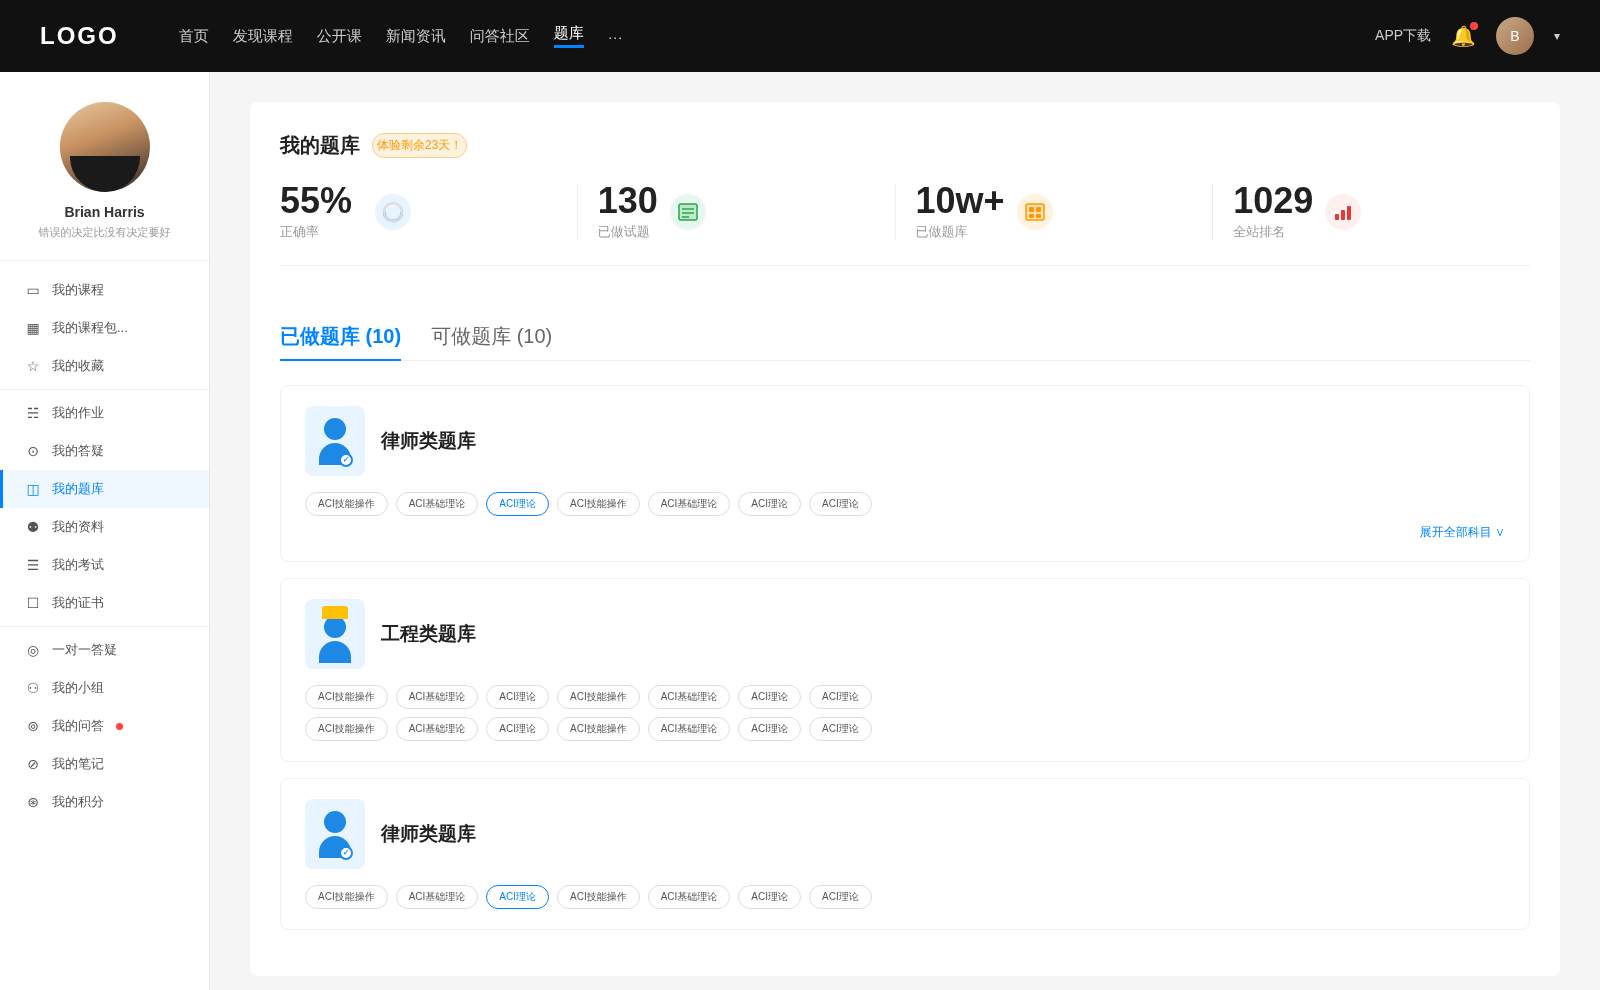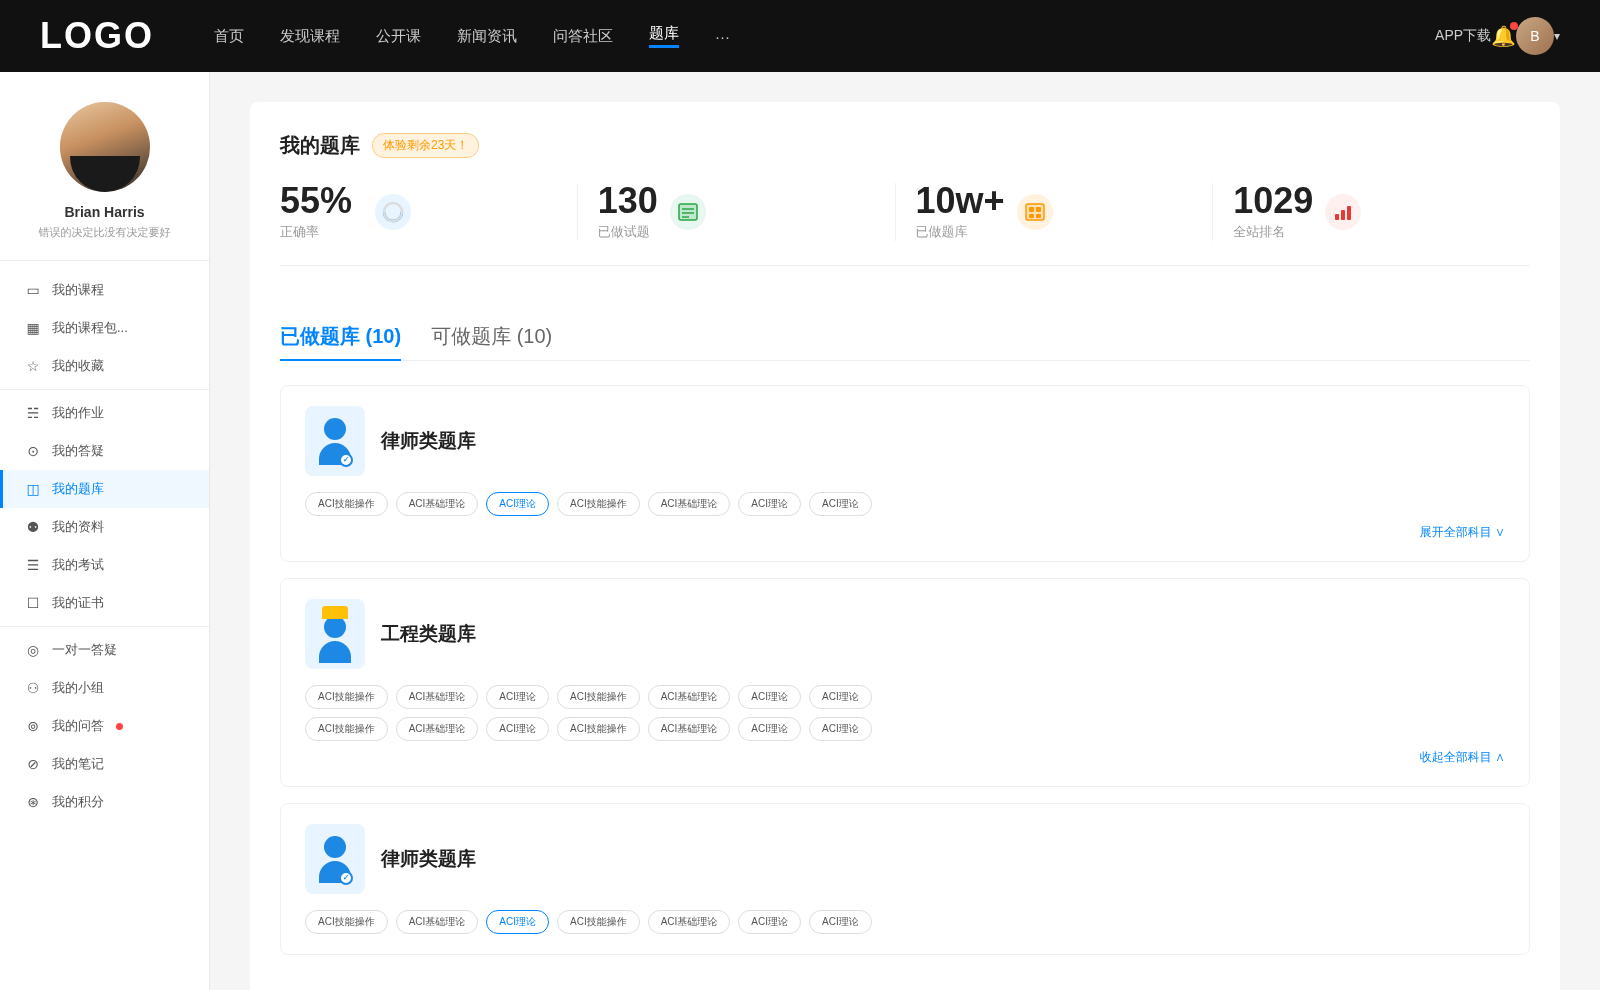--- a/index.html
+++ b/index.html
@@ -11,45 +11,46 @@
       height: 72px;
       display: flex;
       align-items: center;
       padding: 0 40px;
       position: fixed;
       top: 0; left: 0; right: 0;
       z-index: 100;
     }
     .navbar-logo {
       color: #fff;
-      font-size: 36px;
+      font-size: 24px;
       font-weight: 900;
       letter-spacing: 2px;
       margin-right: 60px;
     }
     .navbar-nav {
       display: flex;
-      gap: 36px;
+      gap: 24px;
       align-items: center;
       flex: 1;
     }
     .navbar-nav-item {
       color: #ccc;
       font-size: 15px;
       cursor: pointer;
       position: relative;
     }
     .navbar-nav-item.active {
       color: #fff;
       border-bottom: 3px solid #0084ff;
       padding-bottom: 2px;
     }
     .navbar-right {
       display: flex;
       align-items: center;
+      gap: 20px;
     }
     .navbar-app-btn {
       color: #ccc;
       font-size: 14px;
       cursor: pointer;
     }
     .navbar-bell {
       position: relative;
       cursor: pointer;
     }
@@ -185,21 +186,21 @@
     }
     .page-title-text {
       font-size: 20px;
       font-weight: 600;
       color: #222;
     }
     .trial-badge {
       background: #fff3e0;
       color: #ff9800;
       font-size: 12px;
-      padding: 3px 10px;
+      padding: 3px 4px;
       border-radius: 12px;
       border: 1px solid #ffcc80;
     }
 
     
     .stats-row {
       display: flex;
       border-bottom: 1px solid #f0f0f0;
       margin-bottom: 24px;
       padding-bottom: 24px;
@@ -572,21 +573,20 @@
         </div>
         <div class="qbank-tags-row2">
           <span class="qbank-tag">ACI技能操作</span>
           <span class="qbank-tag">ACI基础理论</span>
           <span class="qbank-tag">ACI理论</span>
           <span class="qbank-tag">ACI技能操作</span>
           <span class="qbank-tag">ACI基础理论</span>
           <span class="qbank-tag">ACI理论</span>
           <span class="qbank-tag">ACI理论</span>
         </div>
-        <div class="qbank-expand">收起全部科目 ∧</div>
       </div>
 
       <div class="qbank-card">
         <div class="qbank-header">
           <div class="qbank-icon">
             <div class="person-icon">
               <div class="person-head"></div>
               <div class="person-body">
                 <div class="person-check">✓</div>
               </div>

